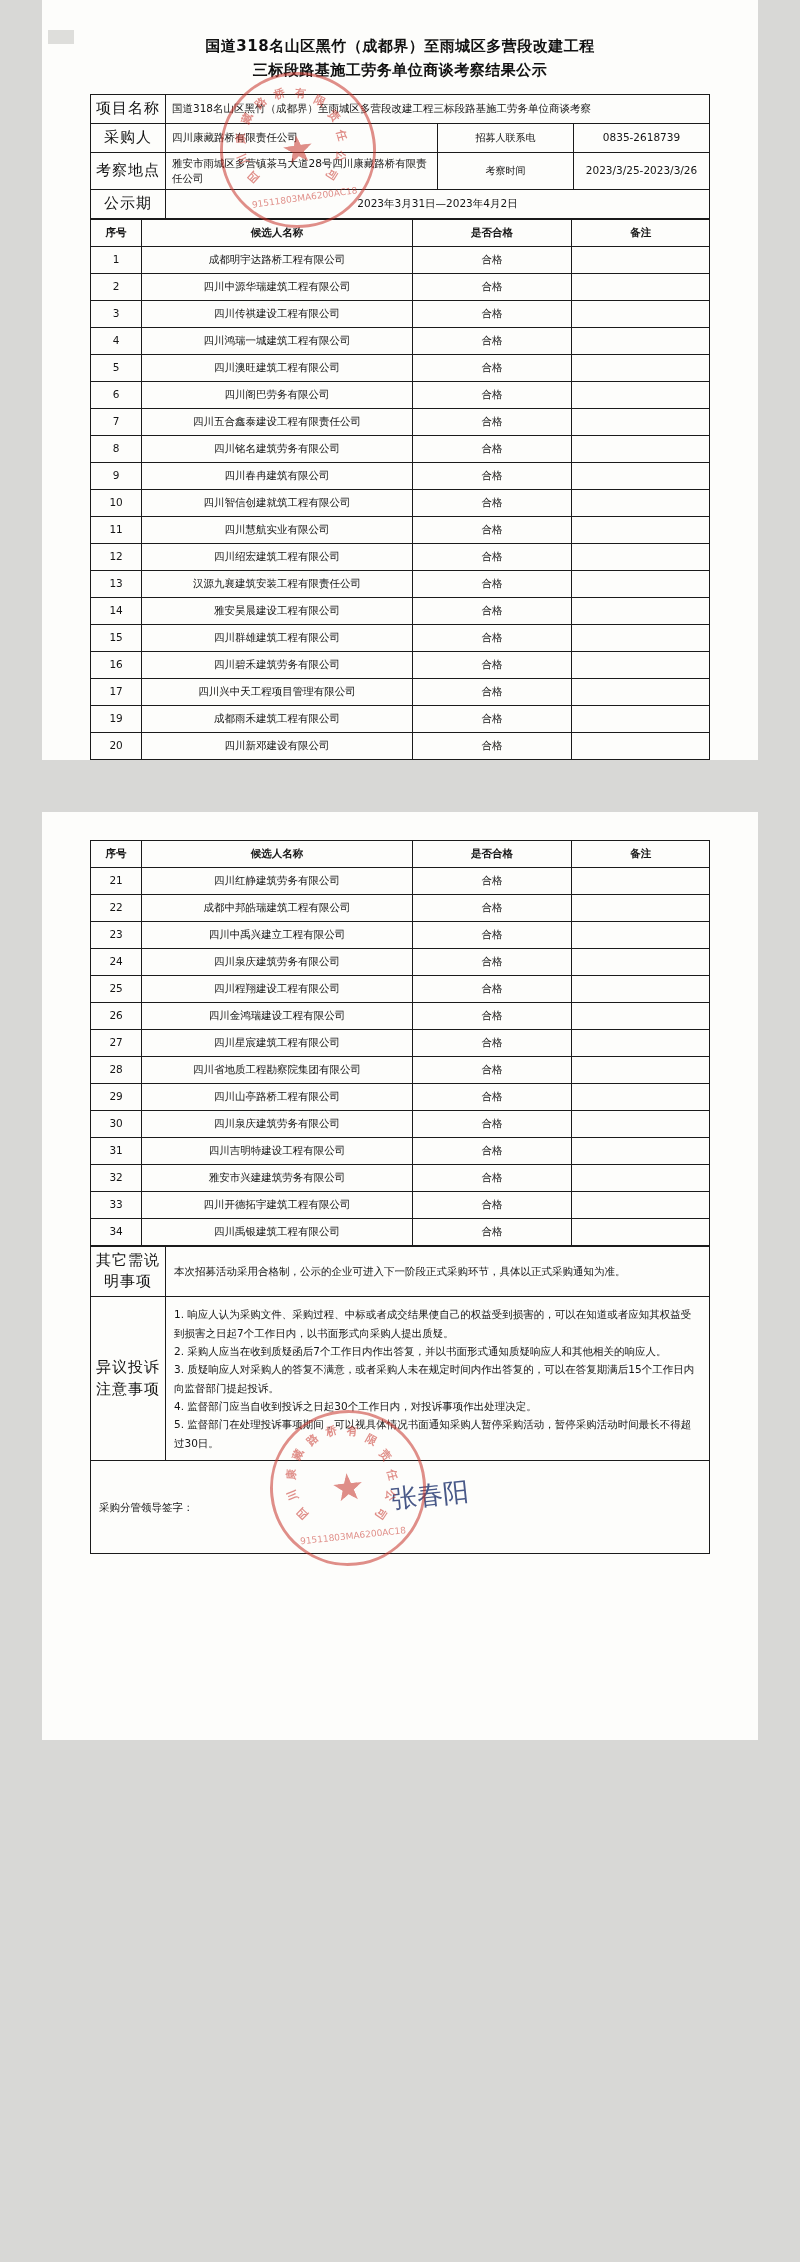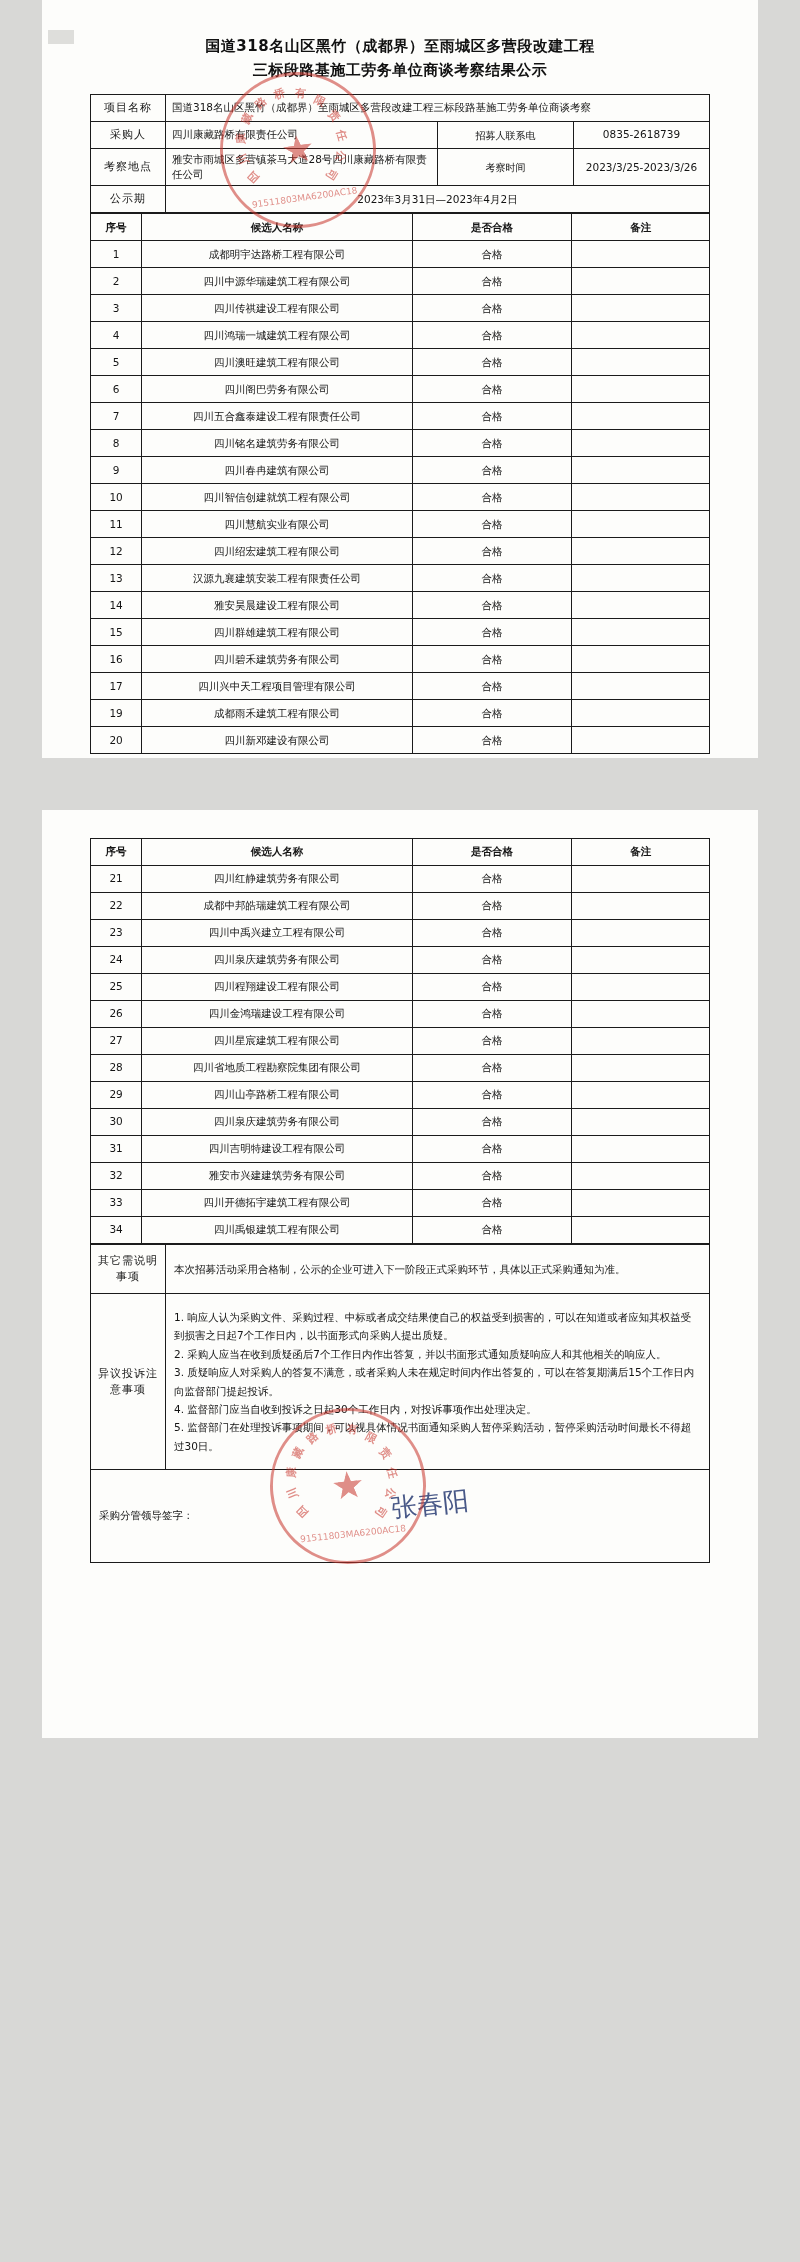--- a/index.html
+++ b/index.html
@@ -25,32 +25,32 @@
   td{
     border:1px solid #1b1b1b;
     font-size:10.5px;
     color:#141414;
     padding:3px 4px;
     text-align:center;
     vertical-align:middle;
     line-height:1.45;
     height:20px;
   }
-  td.lbl{width:66px;font-size:11px;letter-spacing:1px;}
+  td.lbl{width:66px;font-size:15px;letter-spacing:1px;}
   td.val{text-align:left;padding-left:6px;}
   td.val-c{text-align:center;}
   td.small-lbl{width:56px;font-size:10px;line-height:1.3;}
   .hdr td{font-weight:bold;}
   .rowno{width:42px;}
   .cand{width:260px;}
   .qual{width:150px;}
   .note{width:128px;}
   .notes-cell{
     text-align:left;
-    padding:14px 8px;
+    padding:8px 8px;
     font-size:10.5px;
     line-height:1.75;
   }
   .center-block{text-align:center;line-height:2;}
   .sign-row td{height:86px;}
   .sign-lbl{text-align:center;margin-left:23px;}
   
   .seal{
     position:absolute;
     width:150px;height:150px;

